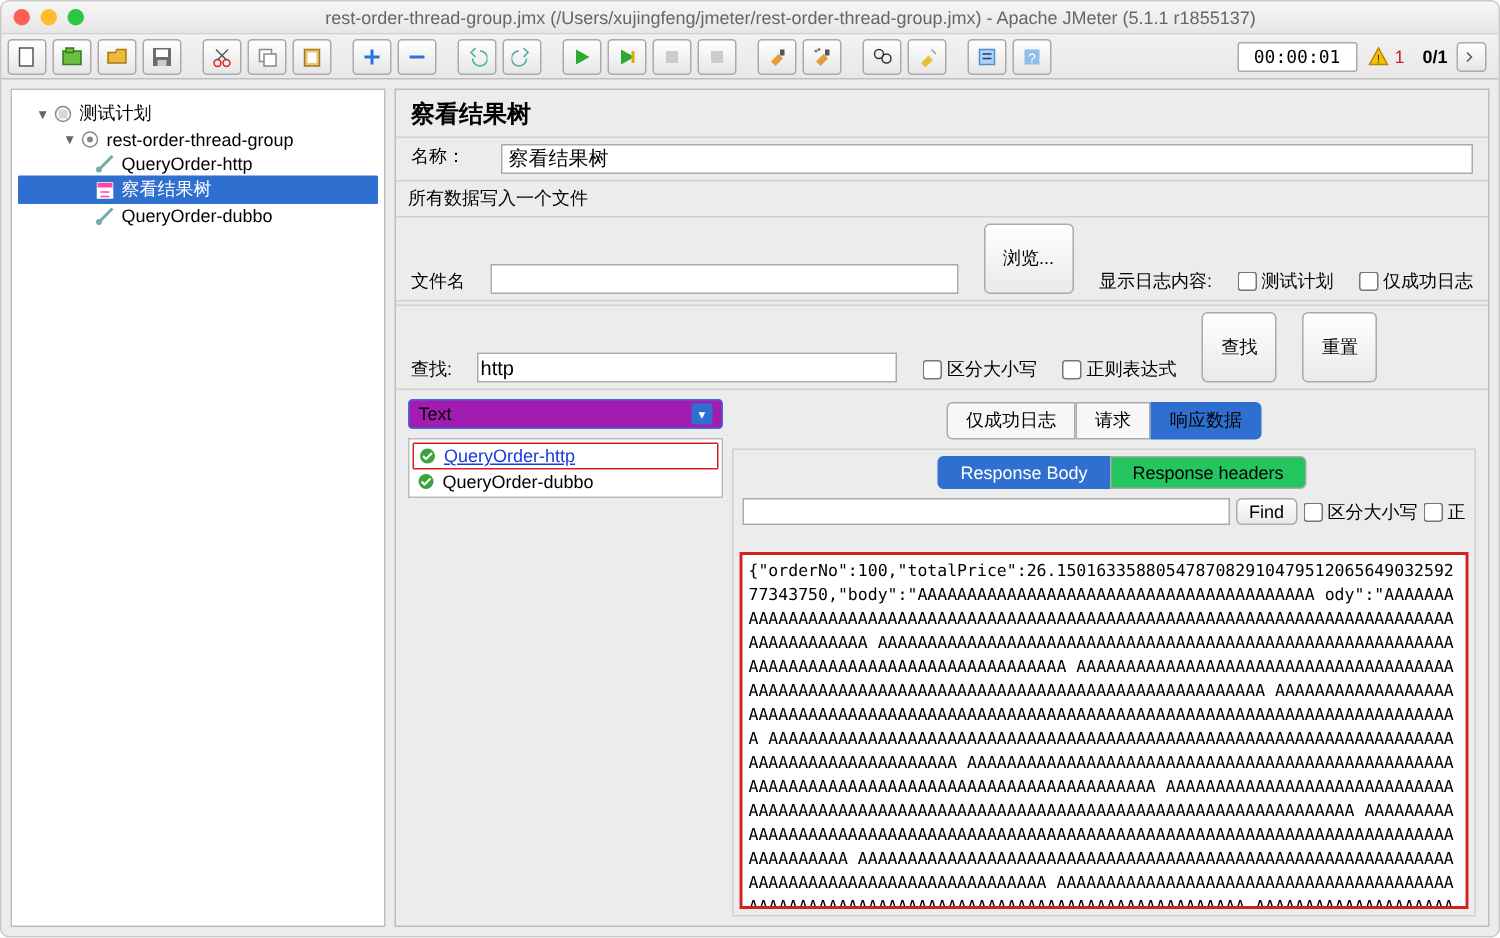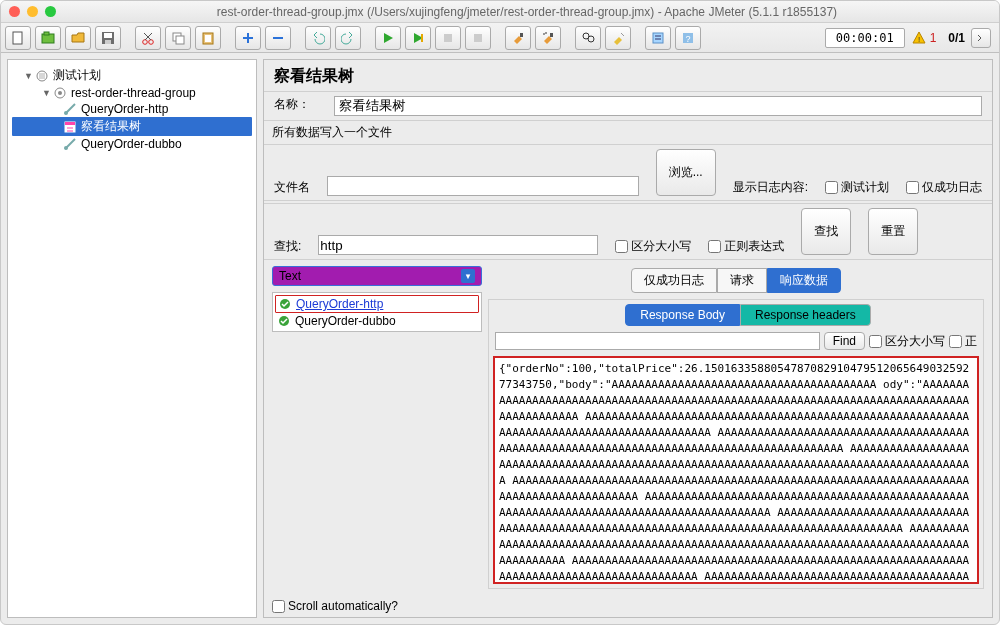--- a/index.html
+++ b/index.html
@@ -43,28 +43,28 @@
   .li .badge { width:14px;height:14px;border-radius:50%; display:flex; align-items:center; justify-content:center;}
   .badge.ok{ background:#fff;}
   .li.selected{ background:#fff;}
   .li.selected span.txt{ color:#1c3bd6; text-decoration:underline;}
   .li.paired{ border:1px solid #d02222; border-radius:1px;}
   .rightpane{flex:1; display:flex; flex-direction:column; margin:6px 8px 6px 3px; min-width:0;}
   .tabs-out{ display:flex; justify-content:center; gap:0; margin:2px 0 6px 0;}
   .tabs-out .seg{ padding:3px 12px; border:1px solid #aaa; background:#f7f7f7; font-size:12px;}
   .tabs-out .seg.first{border-radius:4px 0 0 4px;}
   .tabs-out .seg.last{border-radius:0 4px 4px 0;}
-  .tabs-out .seg.active{ background:#2f6fd0; color:#ffffff; border-color:#2f6fd0;}
+  .tabs-out .seg.active{ background:#2f6fd0; color:#000000; border-color:#2f6fd0;}
   .inner-card{ border:1px solid #d0d0d0; background:#ececec; padding:4px; flex:1; display:flex; flex-direction:column; min-height:0;}
   .tabs-in{ display:flex; justify-content:center; gap:0; margin:0 0 6px 0;}
-  .tabs-in .seg{ padding:3px 14px; border:1px solid #aaa; background:#14b8a6; font-size:12px;}
+  .tabs-in .seg{ padding:3px 14px; border:1px solid #aaa; background:#22c55e; font-size:12px;}
   .tabs-in .seg.first{border-radius:4px 0 0 4px;margin-left:24px;}
   .tabs-in .seg.last{border-radius:0 4px 4px 0;}
   .tabs-in .seg.active{ background:#2f6fd0; color:#fff; border-color:#2f6fd0;}
-  .findrow{ display:flex; align-items:center; gap:4px; padding:0 2px 6px 2px;}
+  .findrow{ display:flex; align-items:center; gap:4px; padding:0 2px 18px 2px;}
   .findrow input.search{ flex:1; border:1px solid #aaa; height:18px;}
   .responsebox{ flex:1; border:2px solid #d02222; background:#fff; padding:3px 4px; font-family: Menlo, monospace; font-size:11px; line-height:16px; overflow:hidden; word-break:break-all;}
   .bottomrow{ padding:4px 8px; display:flex; align-items:center; gap:4px;}
   svg{display:block;}
   .clip{overflow:hidden; text-overflow:clip; white-space:nowrap;}
 </style>
 </head>
 <body>
 
 <div id="app">
@@ -399,21 +399,15 @@
 AAAAAAAAAAAAAAAAAAAAAAAAAAAAAAAAAAAAAAAAAAAAAAAAAAAAAAAAAAAAAAAAAAAAAAAAAAAAAAAAAAAAAAAAAA
 AAAAAAAAAAAAAAAAAAAAAAAAAAAAAAAAAAAAAAAAAAAAAAAAAAAAAAAAAAAAAAAAAAAAAAAAAAAAAAAAAAAAAAAAAA
 AAAAAAAAAAAAAAAAAAAAAAAAAAAAAAAAAAAAAAAAAAAAAAAAAAAAAAAAAAAAAAAAAAAAAAAAAAAAAAAAAAAAAAAAAA
 AAAAAAAAAAAAAAAAAAAAAAAAAAAAAAAAAAAAAAAAAAAAAAAAAAAAAAAAAAAAAAAAAAAAAAAAAAAAAAAAAAAAAAAAAA
 AAAAAAAAAAAAAAAAAAAAAAAAAAAAAAAAAAAAAAAAAAAAAAAAAAAAAAAAAAAAAAAAAAAAAAAAAAAAAAAAAAAAAAAAAA
 </div>
           </div>
         </div>
       </div>
 
-      <div class="bottomrow">
-        <label class="cb">
-            <input type="checkbox" style="">
-            <span>Scroll automatically?</span>
-          </label>
-      </div>
     </div>
   </div>
 </div>
 
 </body></html>

